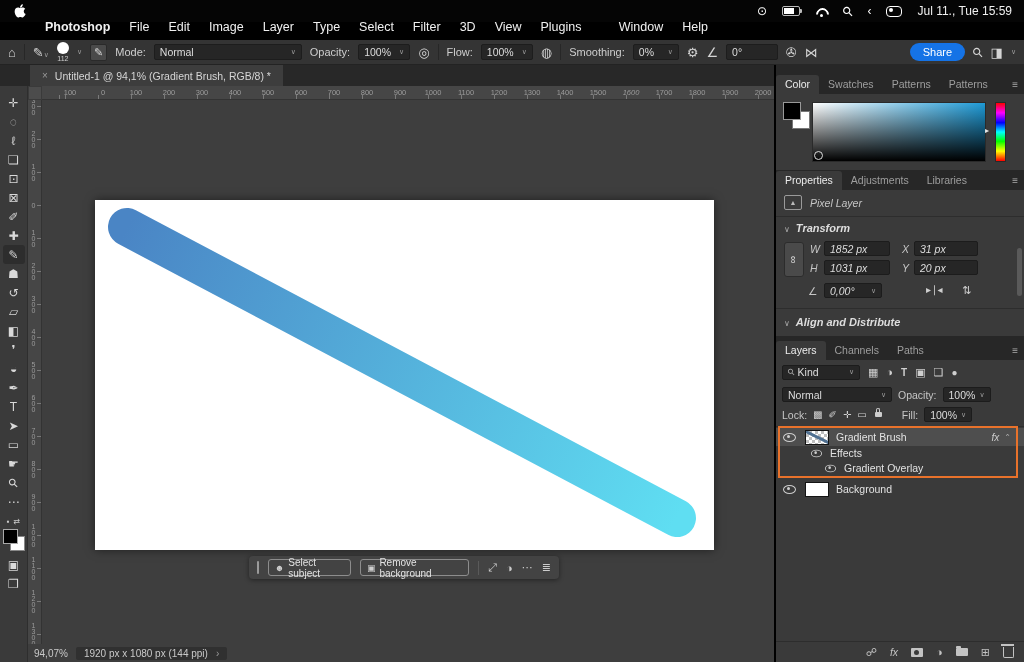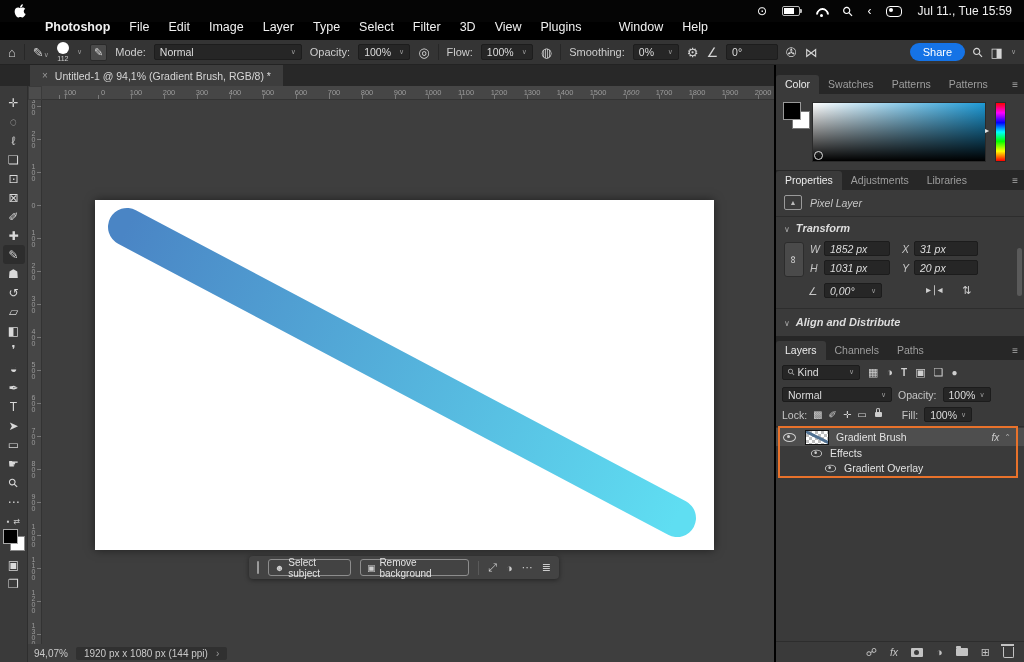--- a/index.html
+++ b/index.html
@@ -526,20 +526,25 @@
       </div>
       <div class="lrow" style="top:86px;height:14px;padding:0 7px 0 34px;">
         <span class="eye" style="transform:scale(.85);"></span>
         <span class="lname">Effects</span>
       </div>
       <div class="lrow" style="top:101px;height:14px;padding:0 7px 0 48px;">
         <span class="eye" style="transform:scale(.85);"></span>
         <span class="lname">Gradient Overlay</span>
       </div>
       <div id="sel-outline" style="top: 66px; height: 52px; border-color: rgb(232, 114, 43);"></div>
+      <div class="lrow" style="top:120px;height:18px;padding:0 7px;">
+        <span class="eye"></span>
+        <span class="thumb" style="margin-left:9px;background:#fff;"></span>
+        <span class="lname">Background</span>
+      </div>
 
       <div id="layers-bottom">
         <span>☍</span>
         <span class="fxt">fx</span>
         <span class="mini-mask"></span>
         <span>◑</span>
         <span class="mini-folder"></span>
         <span>⊞</span>
         <span class="mini-trash"></span>
       </div>

